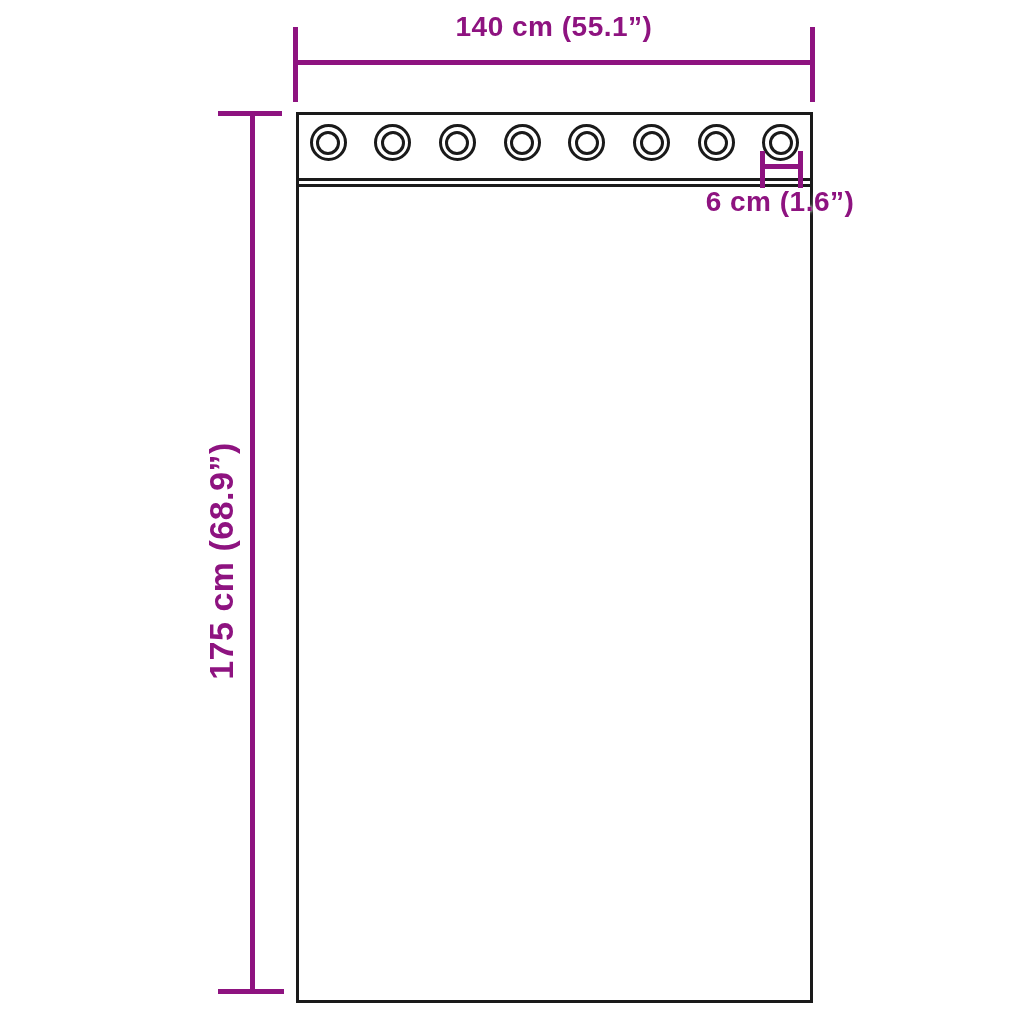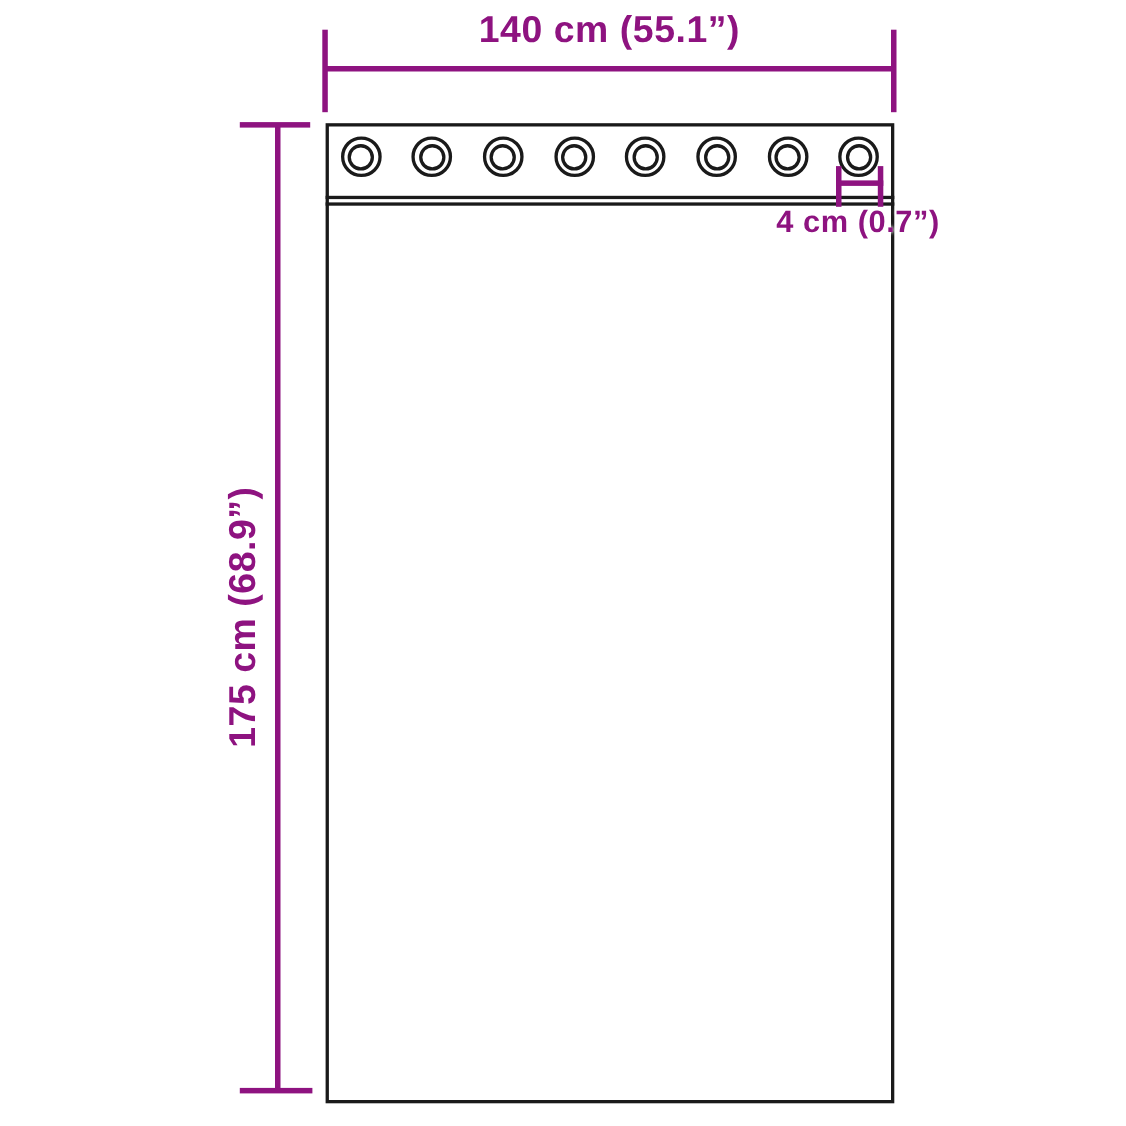--- a/index.html
+++ b/index.html
@@ -60,21 +60,21 @@
     position: absolute;
     color: var(--dim);
     font-weight: bold;
     white-space: nowrap;
     letter-spacing: 0.5px;
   }
   .width-label {
     left: 295px; top: 6px;
     width: 518px;
     text-align: center;
-    font-size: 34px;
+    font-size: 28px;
     line-height: 42px;
   }
   .height-label {
     left: 221px; top: 561px;
     transform: translate(-50%, -50%) rotate(-90deg);
     font-size: 34px;
   }
   .grommet-label {
     left: 780px; top: 202px;
     transform: translate(-50%, -50%);
@@ -129,16 +129,16 @@
     <div class="dim-label height-label">175 cm (68.9”)</div>
     <div class="dline" style="left:250px; top:113px; width:5px; height:878px;"></div>
     <div class="dline" style="left:218px; top:111px; width:64px; height:5px;"></div>
     <div class="dline" style="left:218px; top:989px; width:66px; height:5px;"></div>
   </div>
 
   <div>
     <div class="dline" style="left:760px; top:151px; width:5px; height:37px;"></div>
     <div class="dline" style="left:798px; top:151px; width:5px; height:37px;"></div>
     <div class="dline" style="left:760px; top:164px; width:43px; height:5px;"></div>
-    <div class="dim-label grommet-label">4 cm (0.7”)</div>
+    <div class="dim-label grommet-label">6 cm (1.6”)</div>
   </div>
 
 </div>
 
 </body></html>

